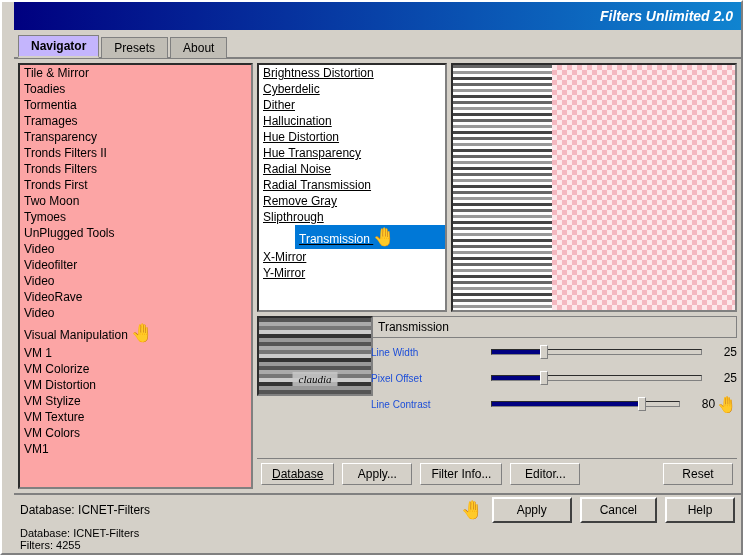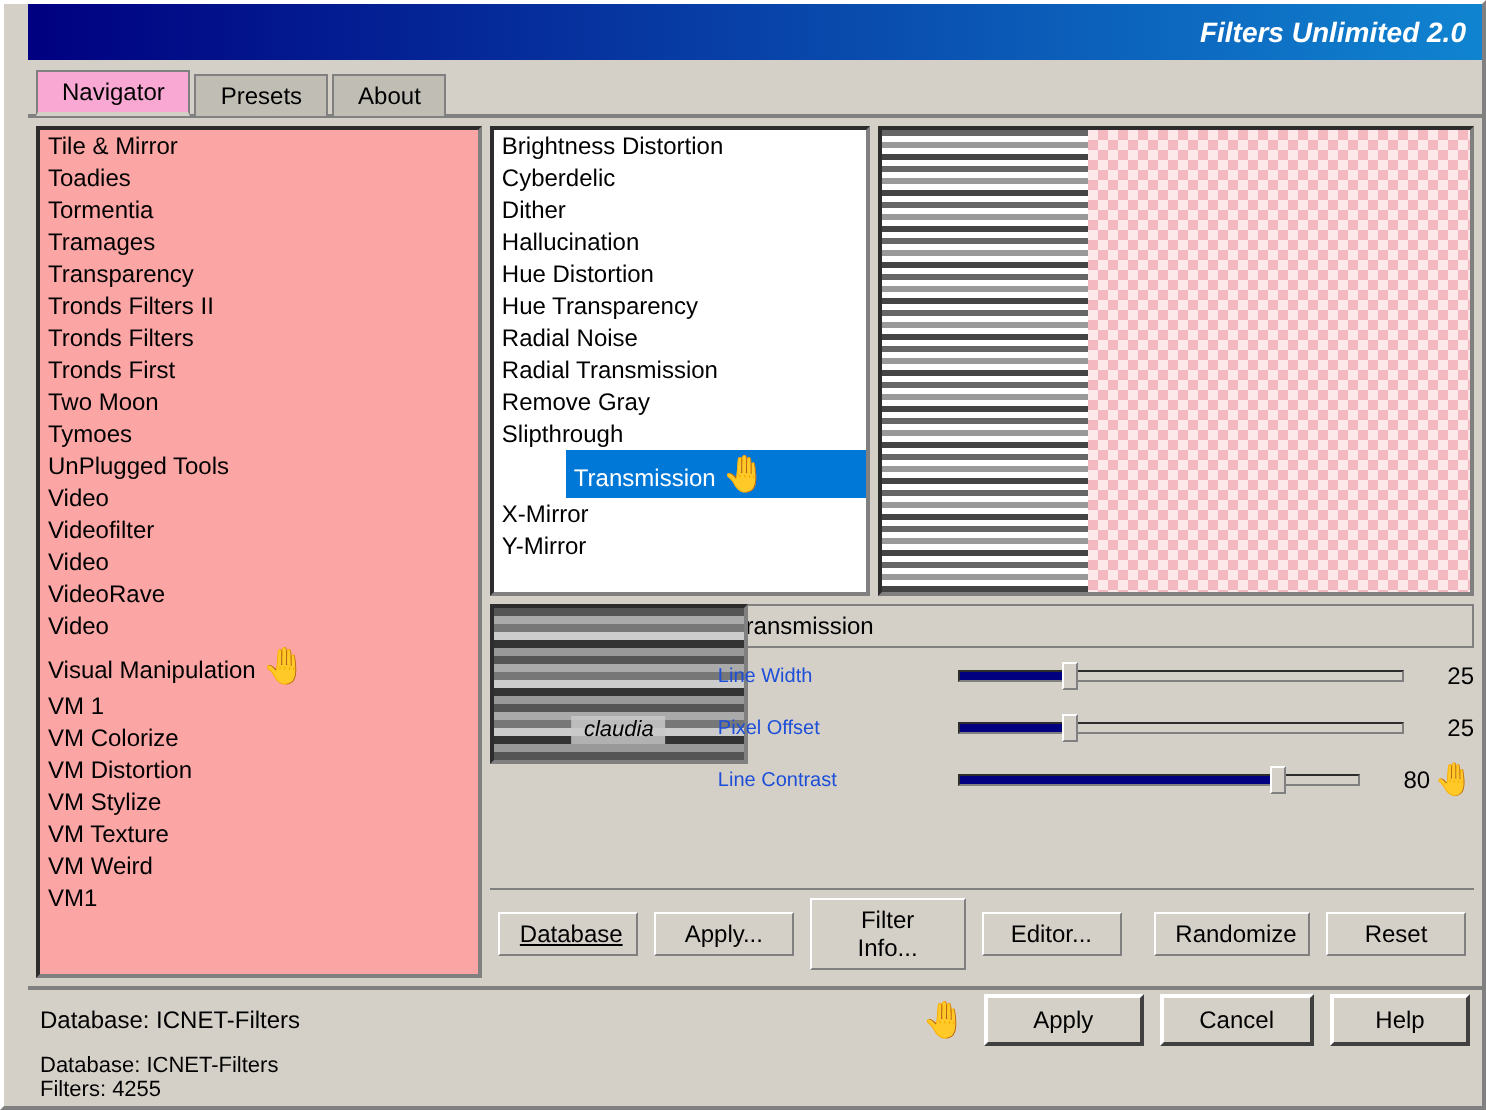--- a/index.html
+++ b/index.html
@@ -55,24 +55,24 @@
       border: 1px solid #808080;
       border-bottom: none;
       background: #d4d0c8;
       cursor: pointer;
       margin-right: 2px;
       font-size: 12px;
       position: relative;
       top: 1px;
     }
     .tab.active {
-      background: #f9a8d4;
+      background: #c4b5fd;
       border-bottom: 2px solid #d4d0c8;
       z-index: 1;
-      font-weight: normal;
+      font-weight: bold;
     }
     .tab:not(.active) {
       background: #c0bdb5;
     }
 
     
     .main-content {
       display: flex;
       flex: 1;
       overflow: hidden;
@@ -109,20 +109,21 @@
       display: flex;
       flex-direction: column;
       gap: 4px;
     }
 
     
     .upper-right {
       display: flex;
       gap: 4px;
       height: 260px;
+      text-decoration: underline;
     }
 
     
     .filter-list-panel {
       width: 190px;
       border: 2px inset #808080;
       background: #fff;
       overflow-y: auto;
       overflow-x: hidden;
     }
@@ -196,29 +197,30 @@
 
     
     .thumbnail-area {
       width: 110px;
       display: flex;
       flex-direction: column;
       gap: 2px;
     }
 
     .thumbnail-box {
-      width: 129px;
+      width: 116px;
       height: 80px;
       border: 2px inset #808080;
       background: #f9a8d4;
       position: relative;
       overflow: hidden;
       display: flex;
       align-items: center;
       justify-content: center;
+      font-family: Liberation Serif, serif;
     }
 
     .thumbnail-stripes {
       position: absolute;
       left: 0; top: 0;
       width: 100%;
       height: 100%;
       background: repeating-linear-gradient(
         to bottom,
         #555 0px, #555 4px,
@@ -436,21 +438,21 @@
         <div class="list-item">Videofilter</div>
         <div class="list-item">Video</div>
         <div class="list-item">VideoRave</div>
         <div class="list-item">Video</div>
         <div class="list-item">Visual Manipulation <span class="hand-emoji">🤚</span></div>
         <div class="list-item">VM 1</div>
         <div class="list-item">VM Colorize</div>
         <div class="list-item">VM Distortion</div>
         <div class="list-item">VM Stylize</div>
         <div class="list-item">VM Texture</div>
-        <div class="list-item">VM Weird</div>
+        <div class="list-item">VM Colors</div>
         <div class="list-item">VM1</div>
       </div>
     </div>
 
     <div class="right-panel">
 
       <div class="upper-right">
 
         <div class="filter-list-panel">
           <div class="filter-list-item">Brightness Distortion</div>
@@ -532,23 +534,20 @@
           <span>Apply...</span>
         </button>
         <button class="toolbar-btn">
           <span>Filter Info...</span>
         </button>
         <button class="toolbar-btn">
           <span>Editor...</span>
         </button>
         <div class="spacer"></div>
         <button class="toolbar-btn">
-          <span>Randomize</span>
-        </button>
-        <button class="toolbar-btn">
           <span>Reset</span>
         </button>
       </div>
 
     </div>
   </div>
 
   <div class="bottom-area">
     <div class="bottom-row2">
       <div>

